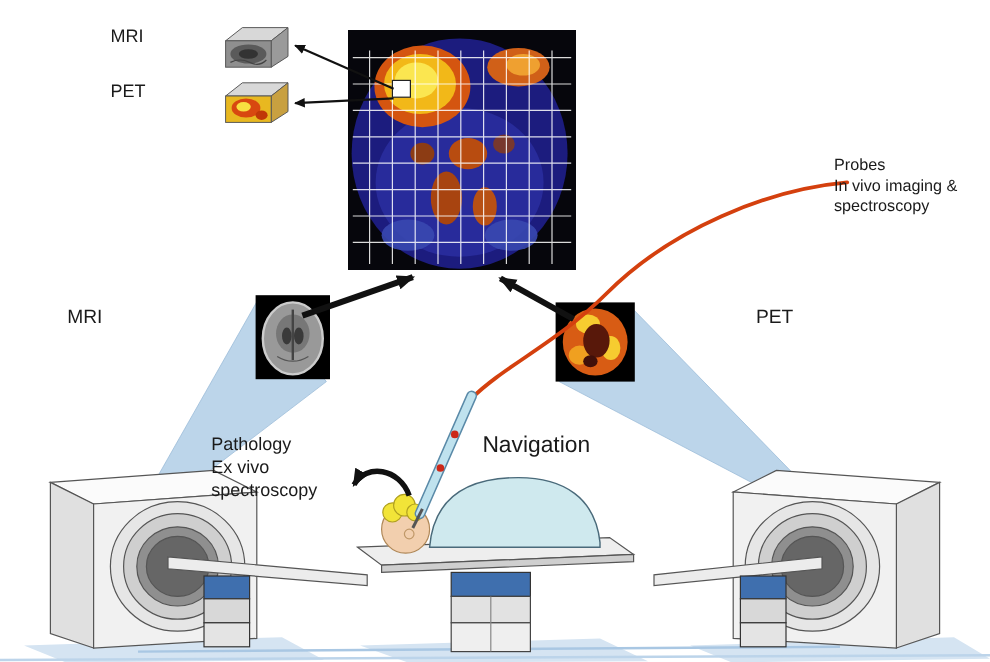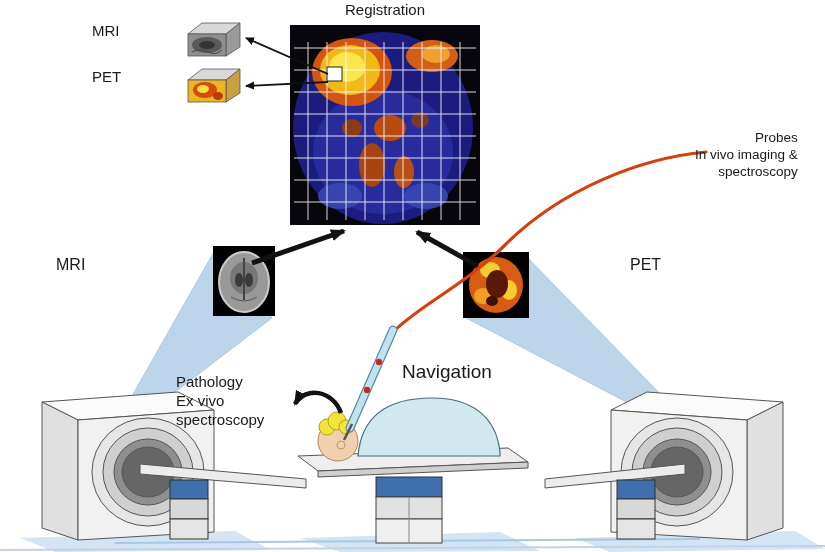--- a/index.html
+++ b/index.html
@@ -9,25 +9,25 @@
     background:#ffffff;
     overflow:hidden;
     font-family:"Liberation Sans", sans-serif;
     color:#1a1a1a;
   }
   #art{position:absolute;left:0;top:0;}
   .lbl{position:absolute;white-space:nowrap;}
   .lbl-registration{left:290px;top:1px;width:190px;text-align:center;font-size:15px;}
   .lbl-mri-cube{left:92px;top:22px;font-size:15px;}
   .lbl-pet-cube{left:92px;top:68px;font-size:15px;}
-  .lbl-probes{left:695px;top:129px;font-size:13.5px;line-height:17px;text-align:right;}
+  .lbl-probes{left:695px;top:129px;font-size:13.5px;line-height:17px;}
   .lbl-mri-scanner{left:56px;top:256px;font-size:16px;}
   .lbl-pet-scanner{left:630px;top:256px;font-size:16px;}
   .lbl-navigation{left:402px;top:361px;font-size:19px;}
-  .lbl-pathology{left:176px;top:372px;font-size:15px;line-height:19px;}
+  .lbl-pathology{left:176px;top:361px;font-size:15px;line-height:19px;}
 </style>
 </head>
 <body>
 
 <div id="stage">
 
   <svg id="art" width="825" height="552" viewBox="0 0 825 552">
     <defs>
       <clipPath id="regClip">
           <rect x="290" y="25" width="190" height="200"></rect>
@@ -189,21 +189,20 @@
       <line x1="393" y1="330" x2="350" y2="428" stroke="#5a8aa8" stroke-width="9" stroke-linecap="round"></line>
       <line x1="393" y1="330" x2="350" y2="428" stroke="#bfe2ee" stroke-width="6.5" stroke-linecap="round"></line>
       <circle cx="379" cy="362" r="3.2" fill="#cc2818"></circle>
       <circle cx="367" cy="390" r="3.2" fill="#cc2818"></circle>
       <line x1="352" y1="424" x2="344" y2="440" stroke="#555555" stroke-width="2.5"></line>
     </g>
 
     <path d="M 341 413 C 333 390 305 386 295 404" fill="none" stroke="#111" stroke-width="4.5" marker-end="url(#arrowBig)"></path>
   </svg>
 
-  <div class="lbl lbl-registration">Registration</div>
   <div class="lbl lbl-mri-cube">MRI</div>
   <div class="lbl lbl-pet-cube">PET</div>
 
   <div class="lbl lbl-probes">
     <div>Probes</div>
     <div>In vivo imaging &amp;</div>
     <div>spectroscopy</div>
   </div>
 
   <div class="lbl lbl-mri-scanner">MRI</div>

